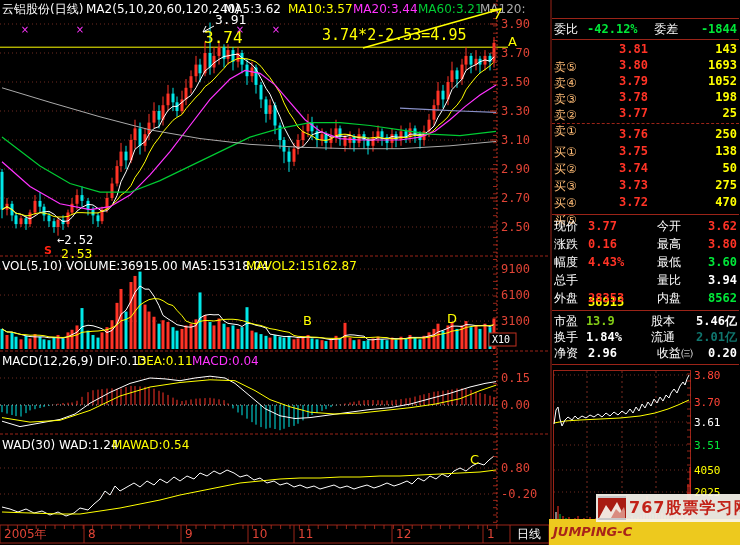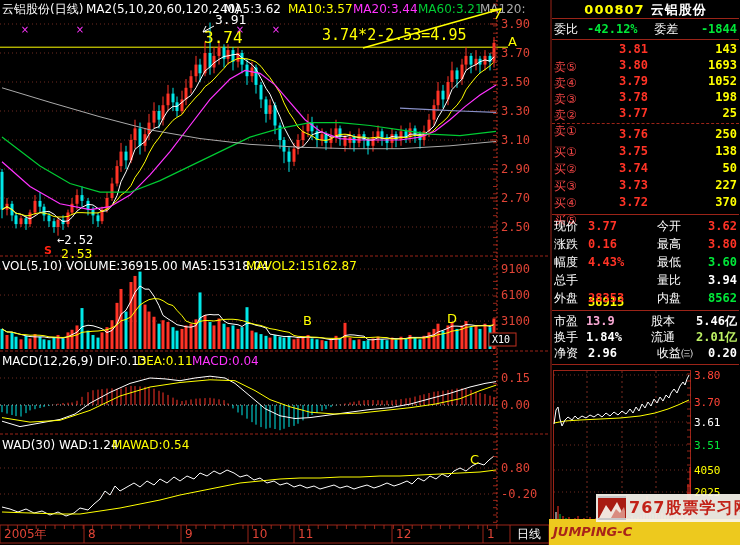--- a/index.html
+++ b/index.html
@@ -10,21 +10,21 @@
   .qp{position:absolute;left:551px;top:0;width:189px;height:545px;z-index:2;
       font:700 12px "DejaVu Sans",sans-serif;color:#fff;}
   .qtitle{position:absolute;top:1px;left:0;width:100%;height:16px;text-align:center;
           font-size:13px;letter-spacing:1px;white-space:nowrap;}
   .qtitle .code{color:#ffff00;margin-right:6px;}
   .qtitle .name{color:#ffffff;}
   .hr{position:absolute;left:1px;right:1px;height:0;border-top:1px solid #9b2418;}
   .hr.dash{border-top:1px dashed #9b2418;}
   .qrow{position:absolute;left:0;width:100%;box-sizing:border-box;padding:0 3px;
         display:flex;align-items:center;height:16px;white-space:nowrap;}
-  .obl{width:38px;color:#ef4444;font-weight:400;margin-top:36px;}
+  .obl{width:38px;color:#fdba74;font-weight:400;margin-top:36px;}
   .obp{width:56px;text-align:right;font-family:"DejaVu Sans Mono",monospace;}
   .obq{flex:1;text-align:right;font-family:"DejaVu Sans Mono",monospace;color:#ffff00;}
   .sl{width:34px;color:#ffffff;font-weight:400;}
   .sv1{width:60px;font-family:"DejaVu Sans Mono",monospace;}
   .sl2{width:48px;padding-left:9px;color:#ffffff;font-weight:400;}
   .sv2{flex:1;text-align:right;font-family:"DejaVu Sans Mono",monospace;}
   .c-r{color:#ff3326}.c-g{color:#00e839}
   
   .wm-banner{position:absolute;left:549px;top:519px;width:191px;height:26px;z-index:3;
              background:#edc91e;color:#a8231a;font:700 italic 13px "DejaVu Sans",sans-serif;
@@ -783,23 +783,20 @@
       <line x1="680" y1="522" x2="680" y2="508" stroke="#ff3322" stroke-width="1"></line>
       <line x1="683" y1="522" x2="683" y2="510" stroke="#ff3322" stroke-width="1"></line>
       <line x1="686" y1="522" x2="686" y2="502" stroke="#ff3322" stroke-width="1"></line>
       <line x1="688" y1="522" x2="688" y2="484" stroke="#ff3322" stroke-width="1"></line>
       <line x1="690" y1="522" x2="690" y2="467" stroke="#ff3322" stroke-width="1"></line>
       <polyline points="554,423 565,421 580,420 600,419 620,418 640,416 655,413 668,409 678,405 689,400" fill="none" stroke="#ffff00" stroke-width="1"></polyline>
       <polyline points="554,424 556,410 558,407 560,419 562,426 565,420 568,417 572,420 575,416 578,419 582,416 586,418 590,415 594,417 598,414 602,417 606,413 610,416 614,412 618,415 622,411 626,414 630,409 633,413 636,407 639,411 642,404 645,408 648,402 651,406 654,399 657,403 660,397 663,401 666,395 669,398 671,393 674,389 677,393 680,386 683,382 685,385 687,379 689,375" fill="none" stroke="#ffffff" stroke-width="1"></polyline>
     </svg>
 
   <div class="qp">
-    <div class="qtitle">
-      <span class="code">000807</span><span class="name">云铝股份</span>
-    </div>
     <div class="hr" style="top:18px"></div>
     <div class="qrow" style="top:21px">
       <span class="sl">委比</span>
       <span class="sv1 c-g">-42.12%</span>
       <span class="sl2">委差</span>
       <span class="sv2 c-g">-1844</span>
     </div>
     <div class="hr" style="top:39px"></div>
     <div id="asks">
         <div class="qrow" style="top: 41px;">
@@ -841,26 +838,26 @@
           <span class="obq">138</span>
         </div>
         <div class="qrow" style="top: 160px;">
           <span class="obl">买③</span>
           <span class="obp c-r">3.74</span>
           <span class="obq">50</span>
         </div>
         <div class="qrow" style="top: 177px; align-items: center;">
           <span class="obl">买④</span>
           <span class="obp c-r">3.73</span>
-          <span class="obq">227</span>
+          <span class="obq">275</span>
         </div>
         <div class="qrow" style="top: 194px;">
           <span class="obl">买⑤</span>
           <span class="obp c-r">3.72</span>
-          <span class="obq">370</span>
+          <span class="obq">470</span>
         </div>
       </div>
     <div class="hr" style="top:214px"></div>
     <div id="stats">
         <div class="qrow" style="top: 218px;">
           <span class="sl">现价</span>
           <span class="sv1" style="color: rgb(255, 51, 38);">3.77</span>
           <span class="sl2">今开</span>
           <span class="sv2" style="color: rgb(255, 51, 38);">3.62</span>
         </div>
@@ -886,29 +883,29 @@
           <span class="sl">外盘</span>
           <span class="sv1" style="color: rgb(255, 51, 38);">28353</span>
           <span class="sl2">内盘</span>
           <span class="sv2" style="color: rgb(0, 232, 57);">8562</span>
         </div>
       </div>
     <div class="hr" style="top:310px"></div>
     <div id="stats2">
         <div class="qrow" style="top: 313px;">
           <span class="sl">市盈</span>
-          <span class="sv1" style="color: #f9a8d4;">13.9</span>
+          <span class="sv1" style="color: #84cc16;">13.9</span>
           <span class="sl2">股本</span>
           <span class="sv2" style="color: rgb(255, 255, 255);">5.46亿</span>
         </div>
         <div class="qrow" style="top: 329px;">
           <span class="sl">换手</span>
           <span class="sv1" style="color: rgb(255, 255, 255);">1.84%</span>
           <span class="sl2">流通</span>
-          <span class="sv2" style="color: #bef264;">2.01亿</span>
+          <span class="sv2" style="color: #0f766e;">2.01亿</span>
         </div>
         <div class="qrow" style="top: 345px;">
           <span class="sl">净资</span>
           <span class="sv1" style="color: rgb(255, 255, 255);">2.96</span>
           <span class="sl2">收益㈢</span>
           <span class="sv2" style="color: rgb(255, 255, 255);">0.20</span>
         </div>
       </div>
     <div class="hr" style="top:364px"></div>
   </div>

